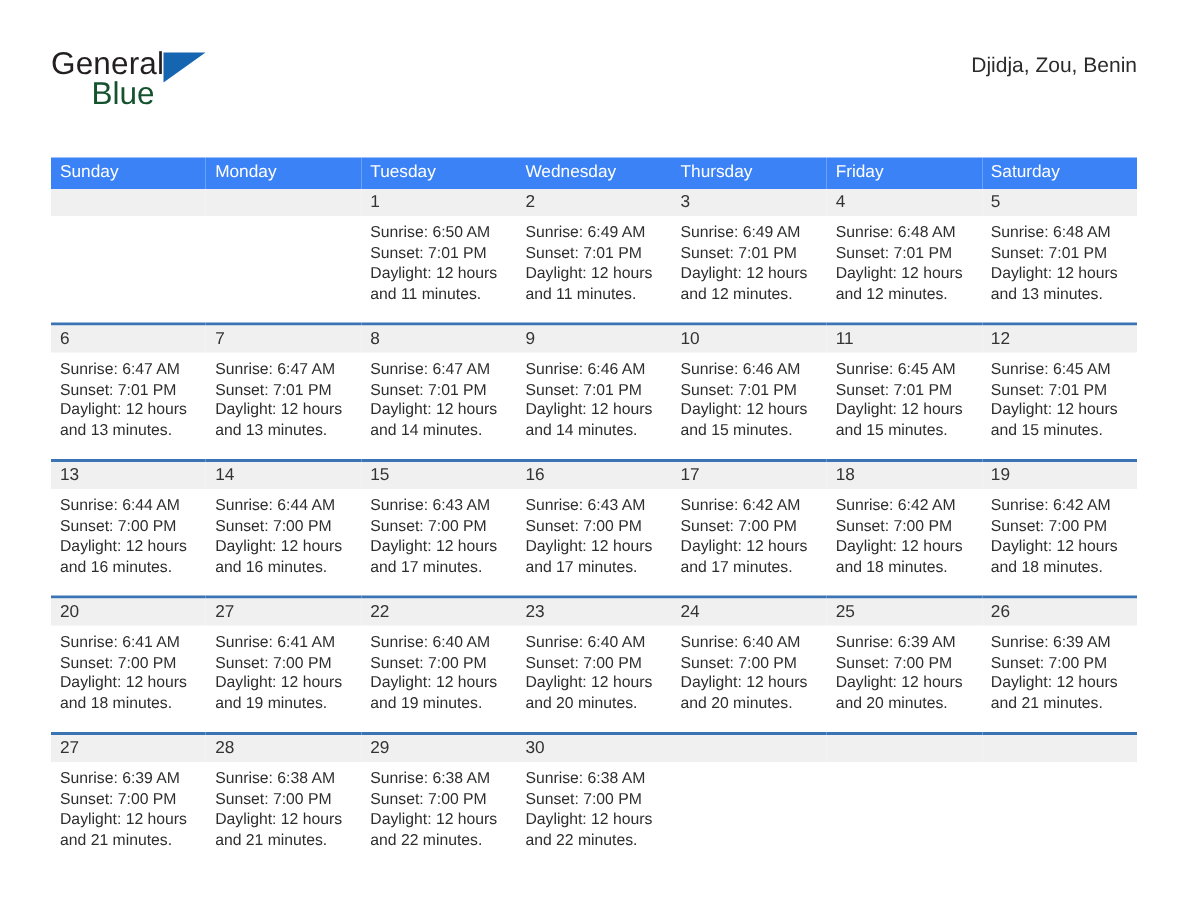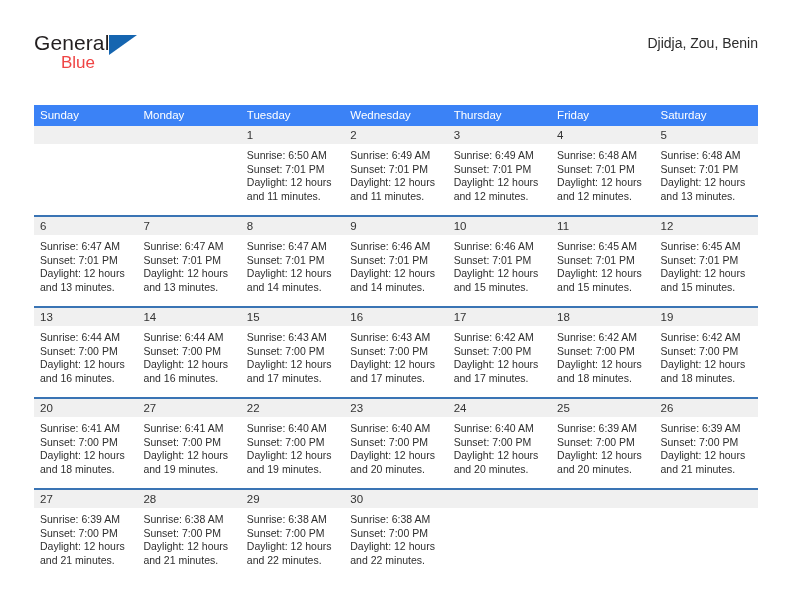--- a/index.html
+++ b/index.html
@@ -39,22 +39,22 @@
   }
   .logo-general {
     font-size: 21px;
     color: #231f20;
     letter-spacing: 0.1px;
     line-height: 22px;
     display: block;
     font-family: "Liberation Sans", sans-serif;
   }
   .logo-blue {
-    font-size: 17px;
-    color: #ef4444;
+    font-size: 21px;
+    color: #14532d;
     line-height: 22px;
     display: block;
     margin-left: 27px;
     margin-top: -2px;
     font-family: "Liberation Sans", sans-serif;
   }
   .logo-triangle {
     position: absolute;
     left: 75px;
     top: 3px;

